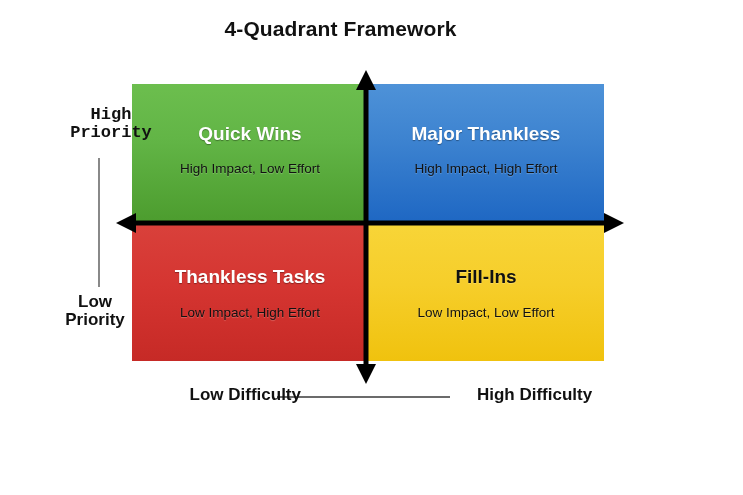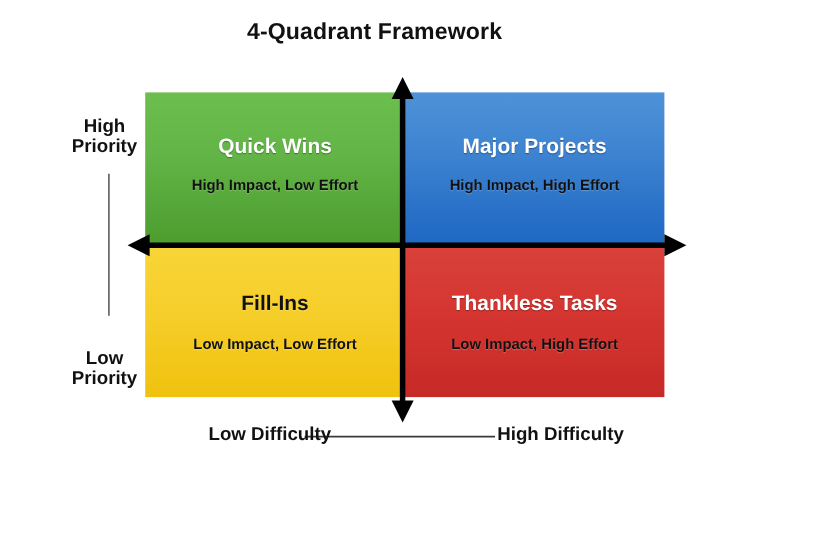--- a/index.html
+++ b/index.html
@@ -55,21 +55,21 @@
   .q-red    { background: linear-gradient(180deg, #D9413B 0%, #D53531 45%, #C62A26 100%); }
 
   .q-title {
     font-size: 19px;
     font-weight: bold;
     line-height: 1;
     white-space: nowrap;
   }
   .q-sub {
     font-size: 13.5px;
-    font-weight: bold;
+    font-weight: normal;
     line-height: 1;
     white-space: nowrap;
   }
   .txt-white {
     color: #ffffff;
     text-shadow: 0 1px 1px rgba(0,0,0,0.35);
   }
   .txt-dark {
     color: #111111;
     text-shadow: 0 1px 1px rgba(255,255,255,0.25);
@@ -97,68 +97,68 @@
   .axis-label {
     position: absolute;
     text-align: center;
     font-size: 17px;
     font-weight: bold;
     line-height: 1.08;
     color: #111111;
     white-space: pre-line;
   }
   #label-high-priority {
-    left: 45px;
+    left: 61px;
     top: 106px;
     width: 100px;
+    font-family: Liberation Mono, monospace;
   }
   #label-low-priority {
     left: 45px;
     top: 293px;
     width: 100px;
-    margin-top: 24px;
   }
   #label-low-difficulty {
     left: 141px;
     top: 386px;
     width: 160px;
     text-align: right;
   }
   #label-high-difficulty {
     left: 452px;
     top: 386px;
     width: 165px;
-    text-align: left;
+    text-align: center;
   }
 </style>
 </head>
 <body>
 
 <div id="chart-title">4-Quadrant Framework</div>
 
 <div id="quadrant-grid">
 
   <div class="quadrant q-green q-tl">
     <div class="q-title txt-white">Quick Wins</div>
     <div class="q-sub txt-dark">High Impact, Low Effort</div>
   </div>
 
   <div class="quadrant q-blue q-tr">
-    <div class="q-title txt-white">Major Projects</div>
+    <div class="q-title txt-white">Major Thankless</div>
     <div class="q-sub txt-dark">High Impact, High Effort</div>
+  </div>
+
+  <div class="quadrant q-red q-br">
+    <div class="q-title txt-white">Thankless Tasks</div>
+    <div class="q-sub txt-dark">Low Impact, High Effort</div>
   </div>
 
   <div class="quadrant q-yellow q-bl">
     <div class="q-title txt-dark">Fill-Ins</div>
     <div class="q-sub txt-dark">Low Impact, Low Effort</div>
-  </div>
-
-  <div class="quadrant q-red q-br">
-    <div class="q-title txt-white">Thankless Tasks</div>
-    <div class="q-sub txt-dark">Low Impact, High Effort</div>
   </div>
 
 </div>
 
 <svg id="axes-layer" viewBox="0 0 743 495" width="743" height="495">
 
   <line x1="366" y1="78" x2="366" y2="368" stroke="#000000" stroke-width="5"></line>
 
   <polygon points="366,70 376,90 356,90" fill="#000000"></polygon>
 

